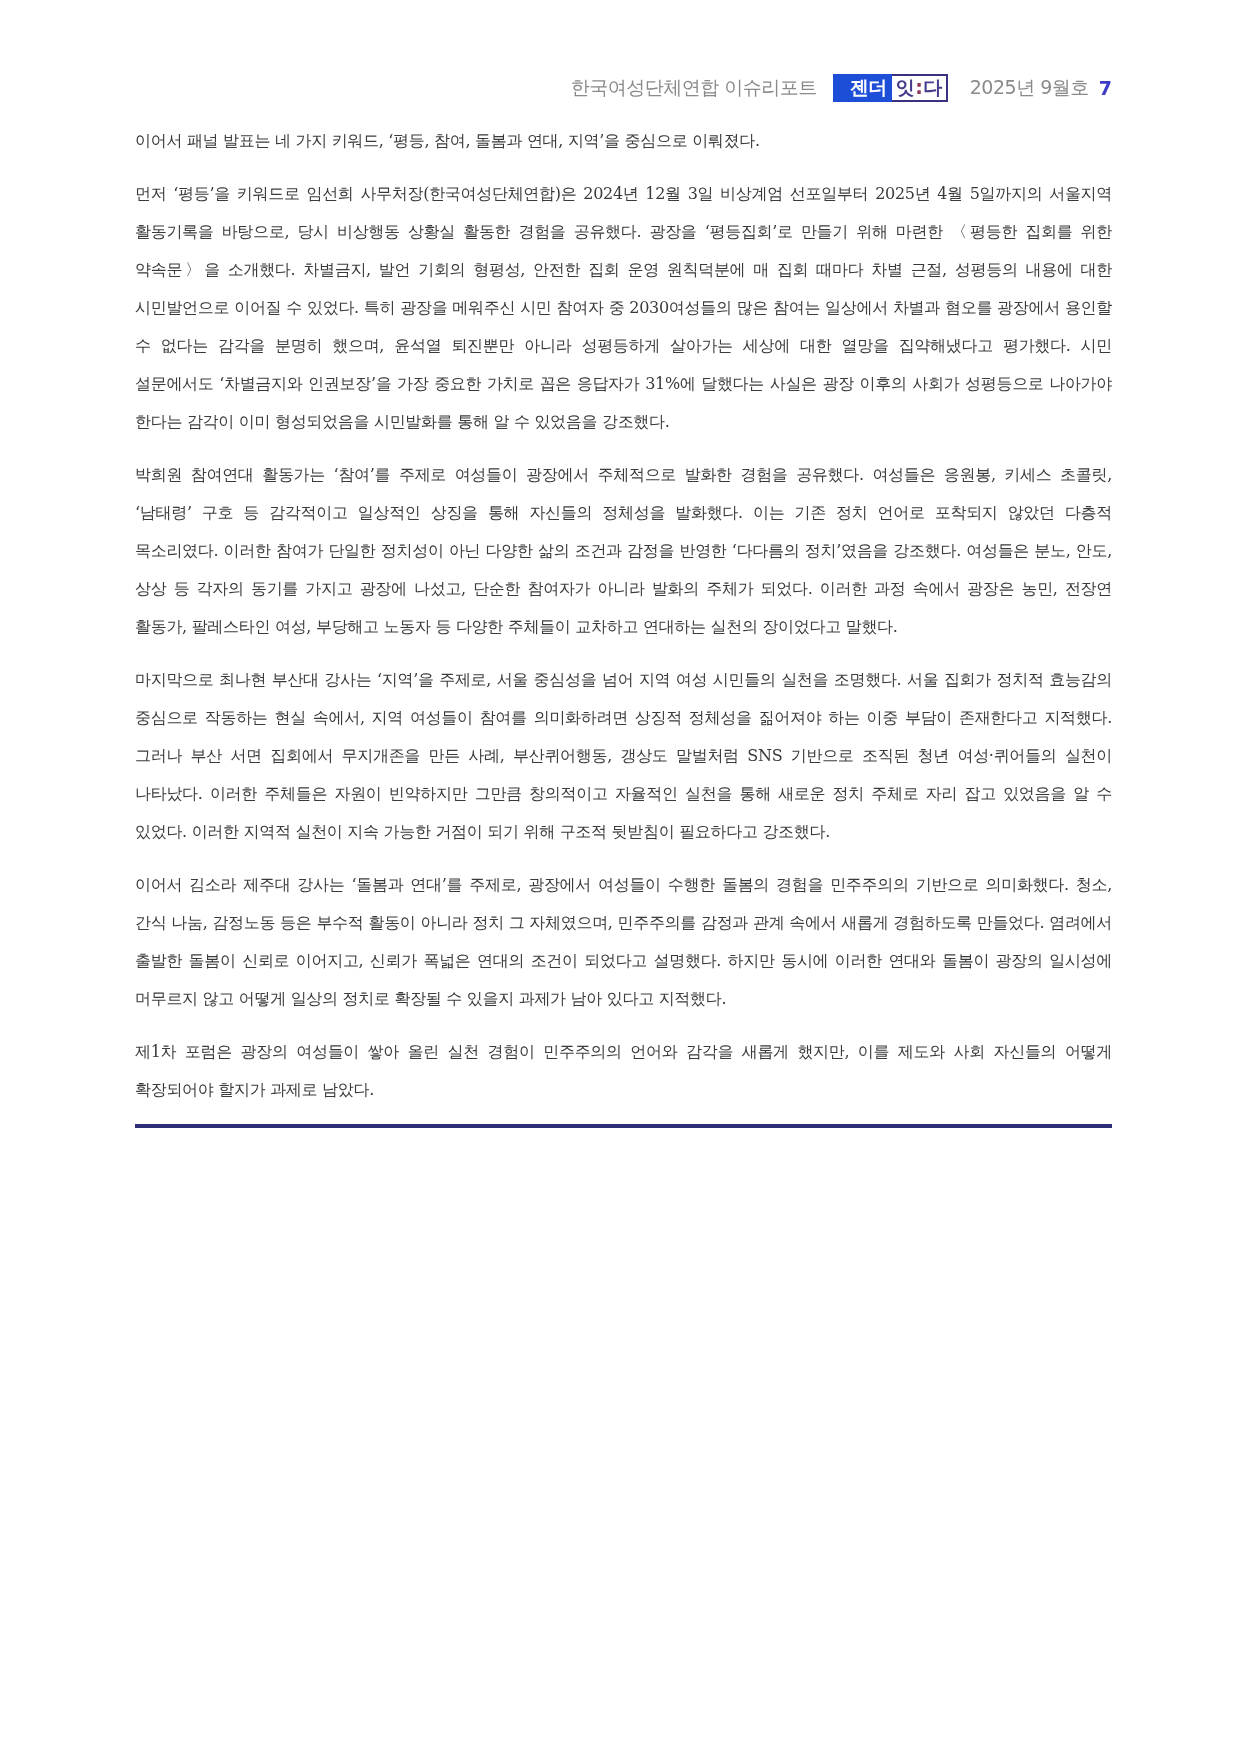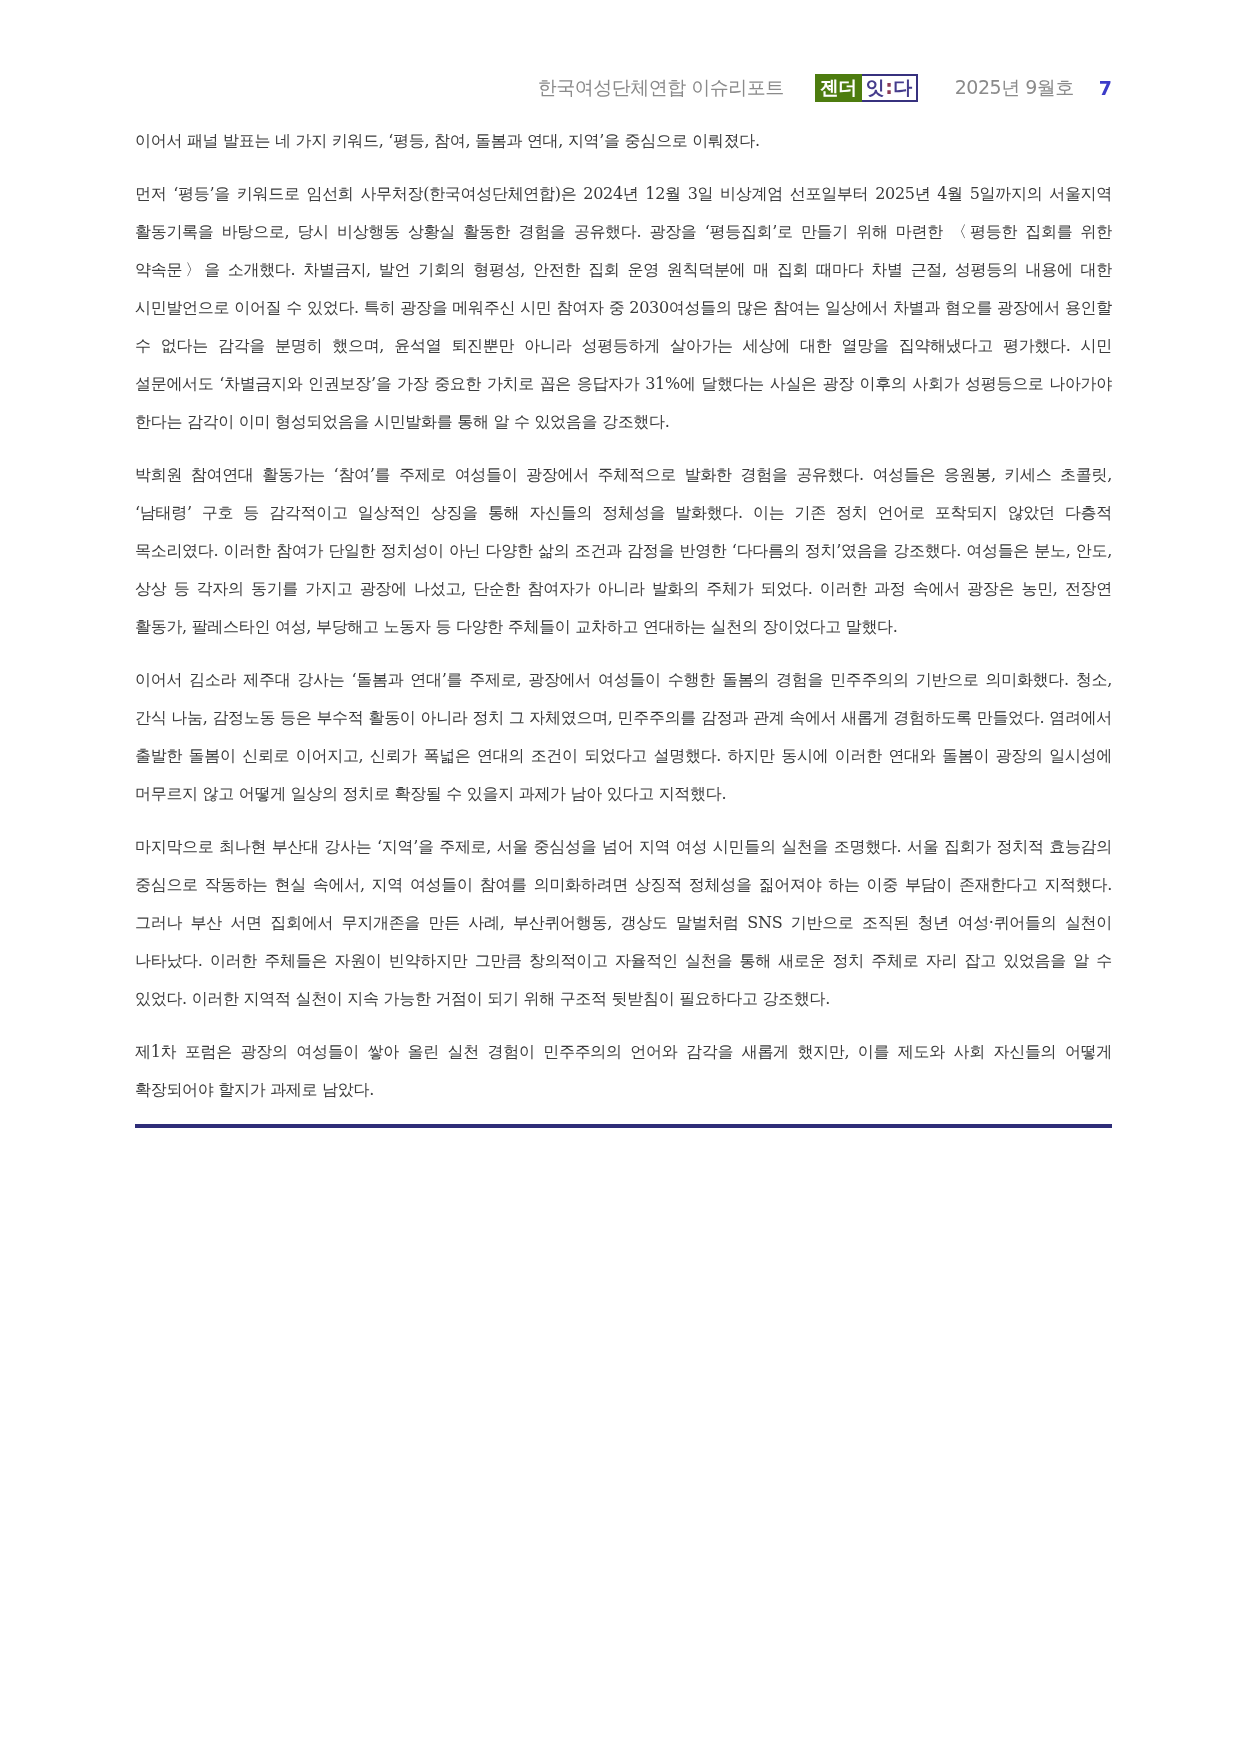--- a/index.html
+++ b/index.html
@@ -14,43 +14,43 @@
 
   
   .header {
     position: absolute;
     top: 74px;
     left: 135px;
     width: 977px;
     display: flex;
     justify-content: flex-end;
     align-items: center;
-    gap: 15px;
+    gap: 0;
     font-family: "DejaVu Sans", "Liberation Sans", sans-serif;
   }
   .pub-title {
     color: #8a8a8a;
     font-size: 19px;
     letter-spacing: -0.5px;
     white-space: nowrap;
   }
   .logo {
     display: inline-flex;
     align-items: stretch;
     margin-left: 16px;
     margin-right: 22px;
     font-size: 19px;
     font-weight: bold;
     letter-spacing: -0.5px;
     line-height: 1;
   }
   .logo-boxed {
-    background: #4d7c0f;
+    background: #1d4ed8;
     color: #ffffff;
-    padding: 4px 5px 5px 5px;
+    padding: 4px 5px 5px 17px;
     display: inline-flex;
     align-items: center;
   }
   .logo-outlined {
     border: 2px solid #37317e;
     border-left: none;
     color: #453c8c;
     padding: 2px 4px 3px 4px;
     display: inline-flex;
     align-items: center;
@@ -110,18 +110,18 @@
   </span>
   <span class="issue-label">2025년 9월호</span>
   <span class="page-number">7</span>
 </div>
 
 <div class="article">
   <div>
       <p class="para">이어서 패널 발표는 네 가지 키워드, ‘평등, 참여, 돌봄과 연대, 지역’을 중심으로 이뤄졌다.</p>
       <p class="para">먼저 ‘평등’을 키워드로 임선희 사무처장(한국여성단체연합)은 2024년 12월 3일 비상계엄 선포일부터 2025년 4월 5일까지의 서울지역 활동기록을 바탕으로, 당시 비상행동 상황실 활동한 경험을 공유했다. 광장을 ‘평등집회’로 만들기 위해 마련한 〈평등한 집회를 위한 약속문〉을 소개했다. 차별금지, 발언 기회의 형평성, 안전한 집회 운영 원칙덕분에 매 집회 때마다 차별 근절, 성평등의 내용에 대한 시민발언으로 이어질 수 있었다. 특히 광장을 메워주신 시민 참여자 중 2030여성들의 많은 참여는 일상에서 차별과 혐오를 광장에서 용인할 수 없다는 감각을 분명히 했으며, 윤석열 퇴진뿐만 아니라 성평등하게 살아가는 세상에 대한 열망을 집약해냈다고 평가했다. 시민 설문에서도 ‘차별금지와 인권보장’을 가장 중요한 가치로 꼽은 응답자가 31%에 달했다는 사실은 광장 이후의 사회가 성평등으로 나아가야 한다는 감각이 이미 형성되었음을 시민발화를 통해 알 수 있었음을 강조했다.</p>
       <p class="para">박희원 참여연대 활동가는 ‘참여’를 주제로 여성들이 광장에서 주체적으로 발화한 경험을 공유했다. 여성들은 응원봉, 키세스 초콜릿, ‘남태령’ 구호 등 감각적이고 일상적인 상징을 통해 자신들의 정체성을 발화했다. 이는 기존 정치 언어로 포착되지 않았던 다층적 목소리였다. 이러한 참여가 단일한 정치성이 아닌 다양한 삶의 조건과 감정을 반영한 ‘다다름의 정치’였음을 강조했다. 여성들은 분노, 안도, 상상 등 각자의 동기를 가지고 광장에 나섰고, 단순한 참여자가 아니라 발화의 주체가 되었다. 이러한 과정 속에서 광장은 농민, 전장연 활동가, 팔레스타인 여성, 부당해고 노동자 등 다양한 주체들이 교차하고 연대하는 실천의 장이었다고 말했다.</p>
+      <p class="para">마지막으로 최나현 부산대 강사는 ‘지역’을 주제로, 서울 중심성을 넘어 지역 여성 시민들의 실천을 조명했다. 서울 집회가 정치적 효능감의 중심으로 작동하는 현실 속에서, 지역 여성들이 참여를 의미화하려면 상징적 정체성을 짊어져야 하는 이중 부담이 존재한다고 지적했다. 그러나 부산 서면 집회에서 무지개존을 만든 사례, 부산퀴어행동, 갱상도 말벌처럼 SNS 기반으로 조직된 청년 여성·퀴어들의 실천이 나타났다. 이러한 주체들은 자원이 빈약하지만 그만큼 창의적이고 자율적인 실천을 통해 새로운 정치 주체로 자리 잡고 있었음을 알 수 있었다. 이러한 지역적 실천이 지속 가능한 거점이 되기 위해 구조적 뒷받침이 필요하다고 강조했다.</p>
       <p class="para">이어서 김소라 제주대 강사는 ‘돌봄과 연대’를 주제로, 광장에서 여성들이 수행한 돌봄의 경험을 민주주의의 기반으로 의미화했다. 청소, 간식 나눔, 감정노동 등은 부수적 활동이 아니라 정치 그 자체였으며, 민주주의를 감정과 관계 속에서 새롭게 경험하도록 만들었다. 염려에서 출발한 돌봄이 신뢰로 이어지고, 신뢰가 폭넓은 연대의 조건이 되었다고 설명했다. 하지만 동시에 이러한 연대와 돌봄이 광장의 일시성에 머무르지 않고 어떻게 일상의 정치로 확장될 수 있을지 과제가 남아 있다고 지적했다.</p>
-      <p class="para">마지막으로 최나현 부산대 강사는 ‘지역’을 주제로, 서울 중심성을 넘어 지역 여성 시민들의 실천을 조명했다. 서울 집회가 정치적 효능감의 중심으로 작동하는 현실 속에서, 지역 여성들이 참여를 의미화하려면 상징적 정체성을 짊어져야 하는 이중 부담이 존재한다고 지적했다. 그러나 부산 서면 집회에서 무지개존을 만든 사례, 부산퀴어행동, 갱상도 말벌처럼 SNS 기반으로 조직된 청년 여성·퀴어들의 실천이 나타났다. 이러한 주체들은 자원이 빈약하지만 그만큼 창의적이고 자율적인 실천을 통해 새로운 정치 주체로 자리 잡고 있었음을 알 수 있었다. 이러한 지역적 실천이 지속 가능한 거점이 되기 위해 구조적 뒷받침이 필요하다고 강조했다.</p>
       <p class="para">제1차 포럼은 광장의 여성들이 쌓아 올린 실천 경험이 민주주의의 언어와 감각을 새롭게 했지만, 이를 제도와 사회 자신들의 어떻게 확장되어야 할지가 과제로 남았다.</p>
     </div>
   <div class="bottom-rule"></div>
 </div>
 
 </body></html>

